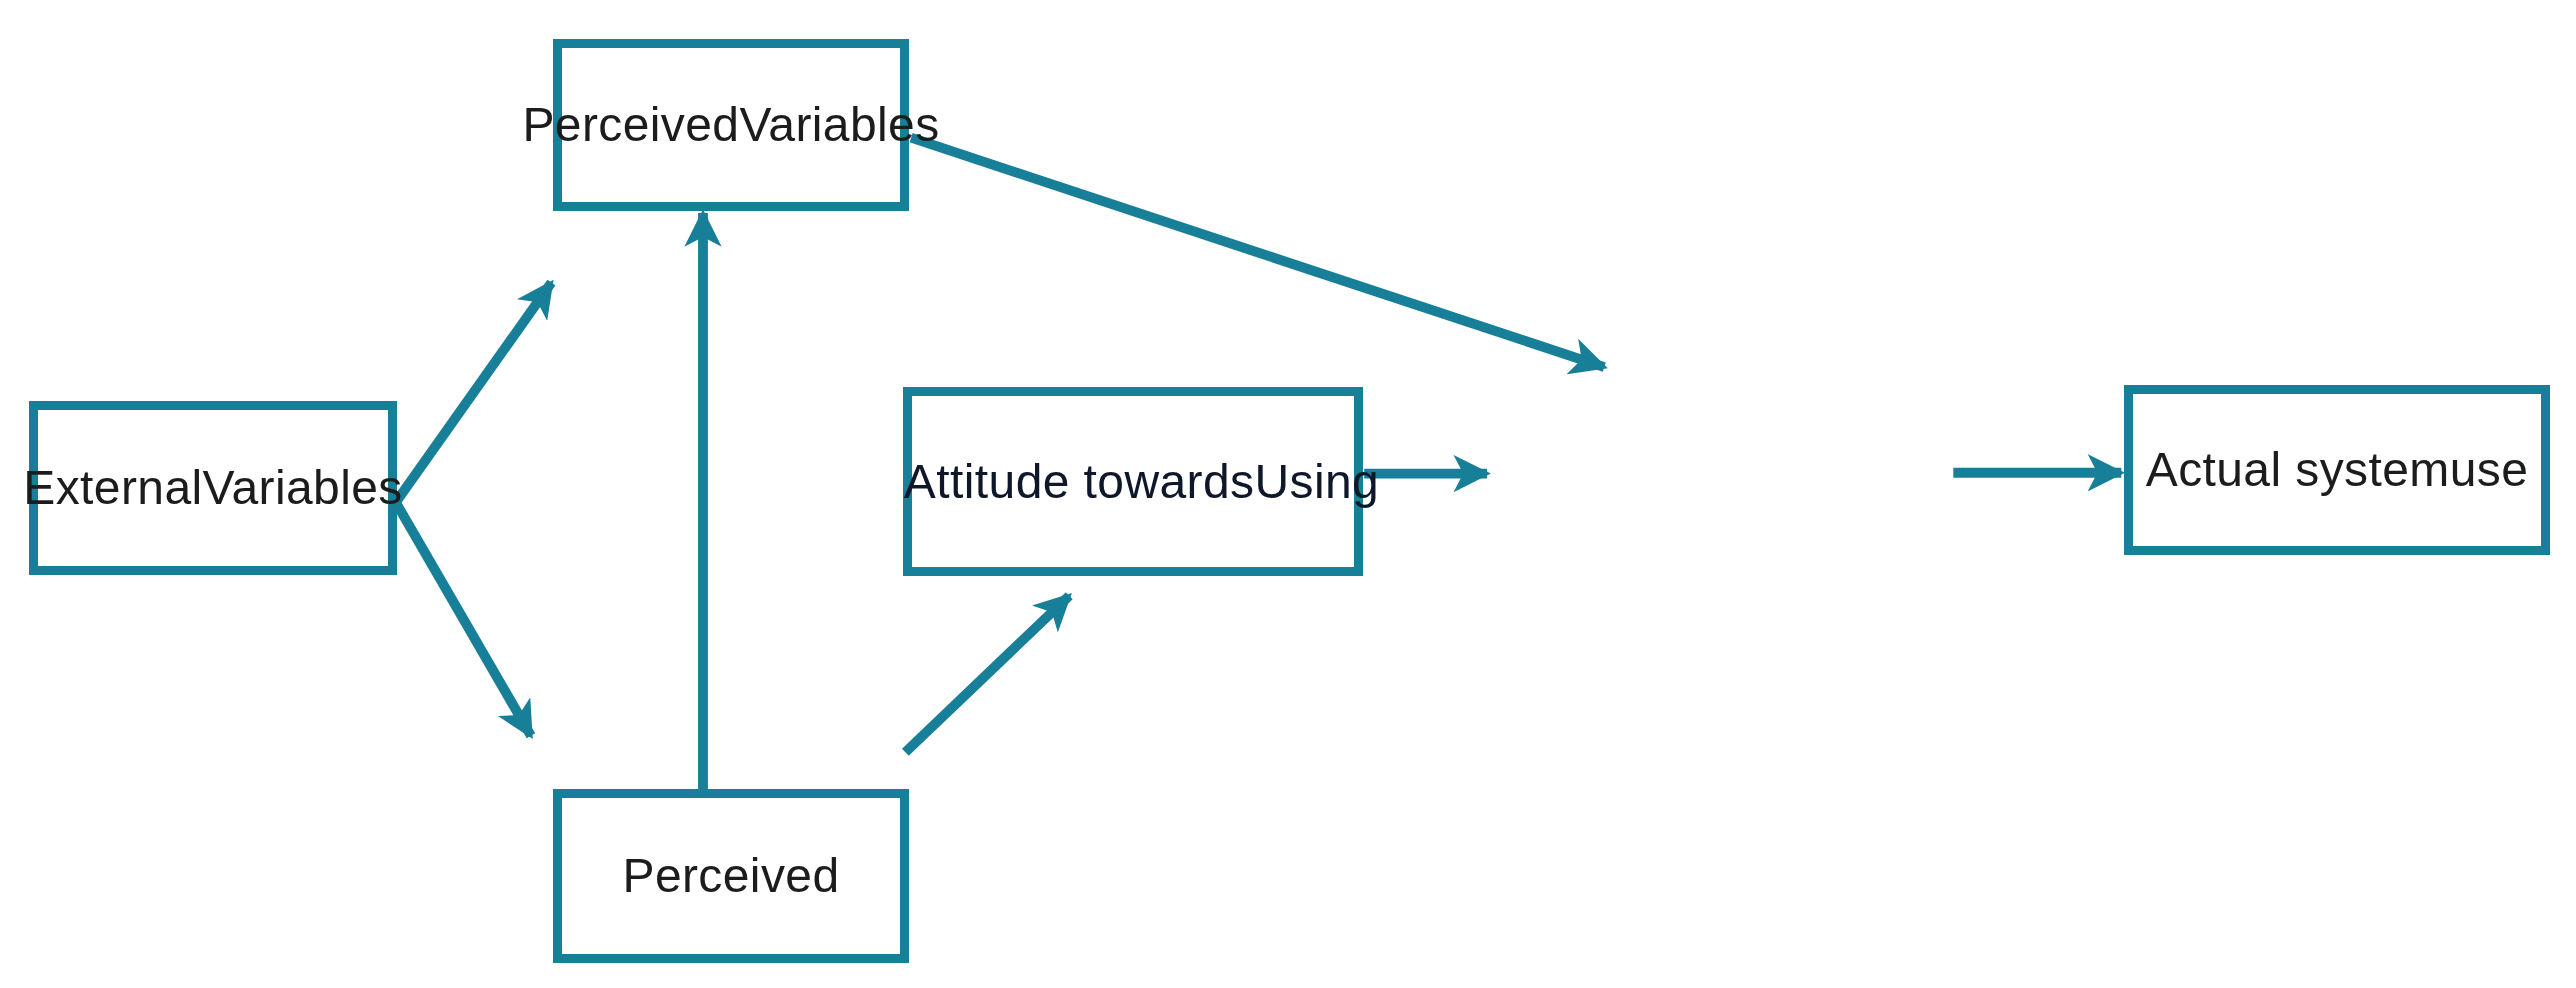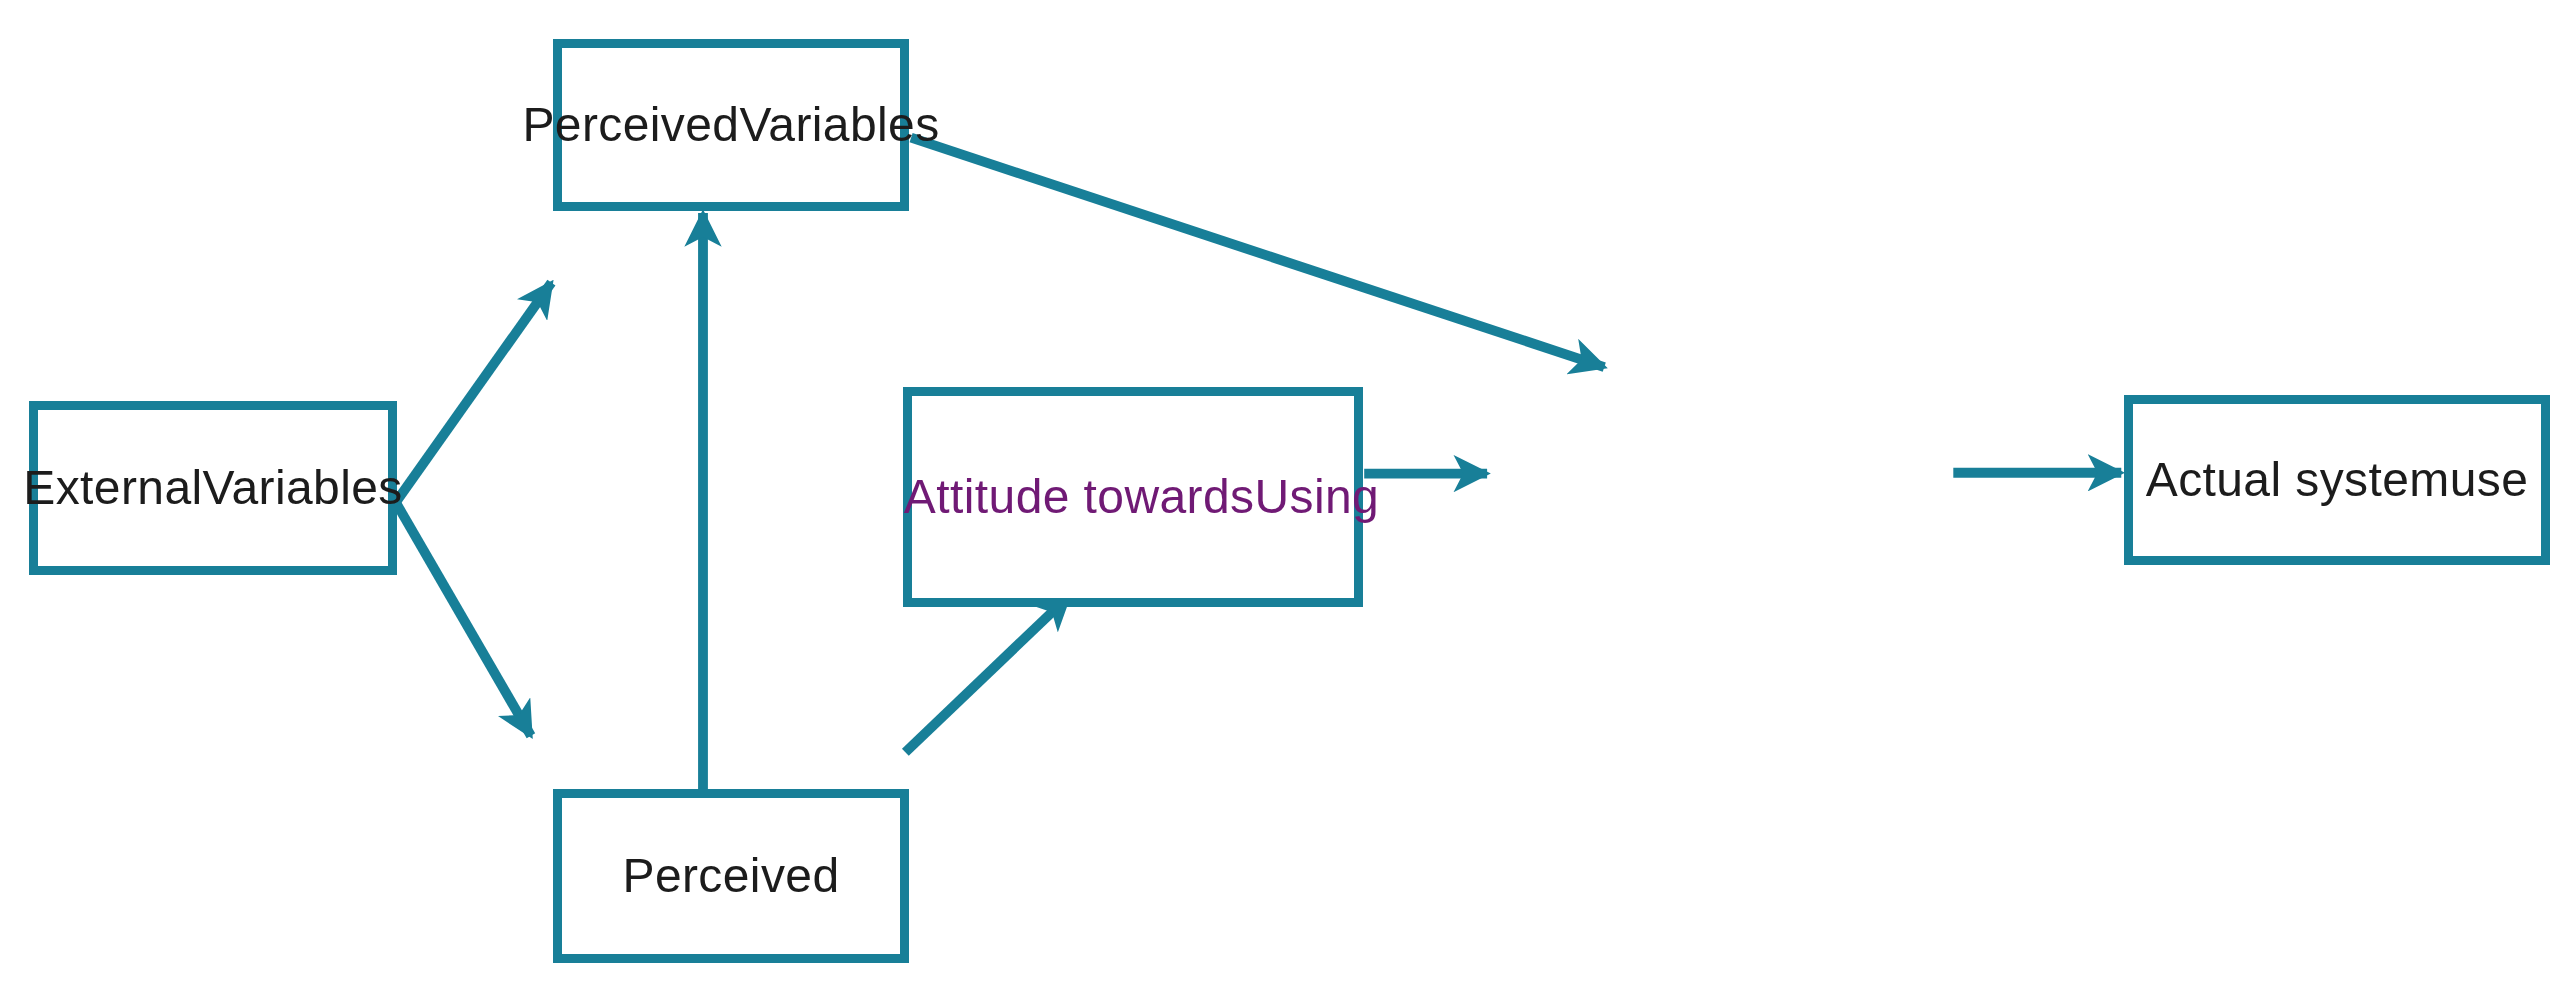--- a/index.html
+++ b/index.html
@@ -63,22 +63,22 @@
       <span class="line">External</span>
       <span class="line">Variables</span>
     </div>
     <div class="node" style="left: 553px; top: 39px; width: 356px; height: 172px; border-color: rgb(24, 127, 152); color: rgb(28, 28, 28);">
       <span class="line">Perceived</span>
       <span class="line">Variables</span>
     </div>
     <div class="node" style="left: 553px; top: 789px; width: 356px; height: 174px; border-color: rgb(24, 127, 152); color: rgb(28, 28, 28);">
       <span class="line">Perceived</span>
     </div>
-    <div class="node" style="left: 903px; top: 387px; width: 460px; height: 220px; border-color: rgb(24, 127, 152); color: #701a75; padding-left: 17px;">
+    <div class="node" style="left: 903px; top: 387px; width: 460px; height: 189px; border-color: rgb(24, 127, 152); color: #0f172a; padding-left: 17px;">
       <span class="line">Attitude towards</span>
       <span class="line">Using</span>
     </div>
-    <div class="node" style="left: 2124px; top: 395px; width: 426px; height: 170px; border-color: rgb(24, 127, 152); color: rgb(28, 28, 28);">
+    <div class="node" style="left: 2124px; top: 385px; width: 426px; height: 170px; border-color: rgb(24, 127, 152); color: rgb(28, 28, 28);">
       <span class="line">Actual system</span>
       <span class="line">use</span>
     </div>
   </div>
 
 
 </body></html>

